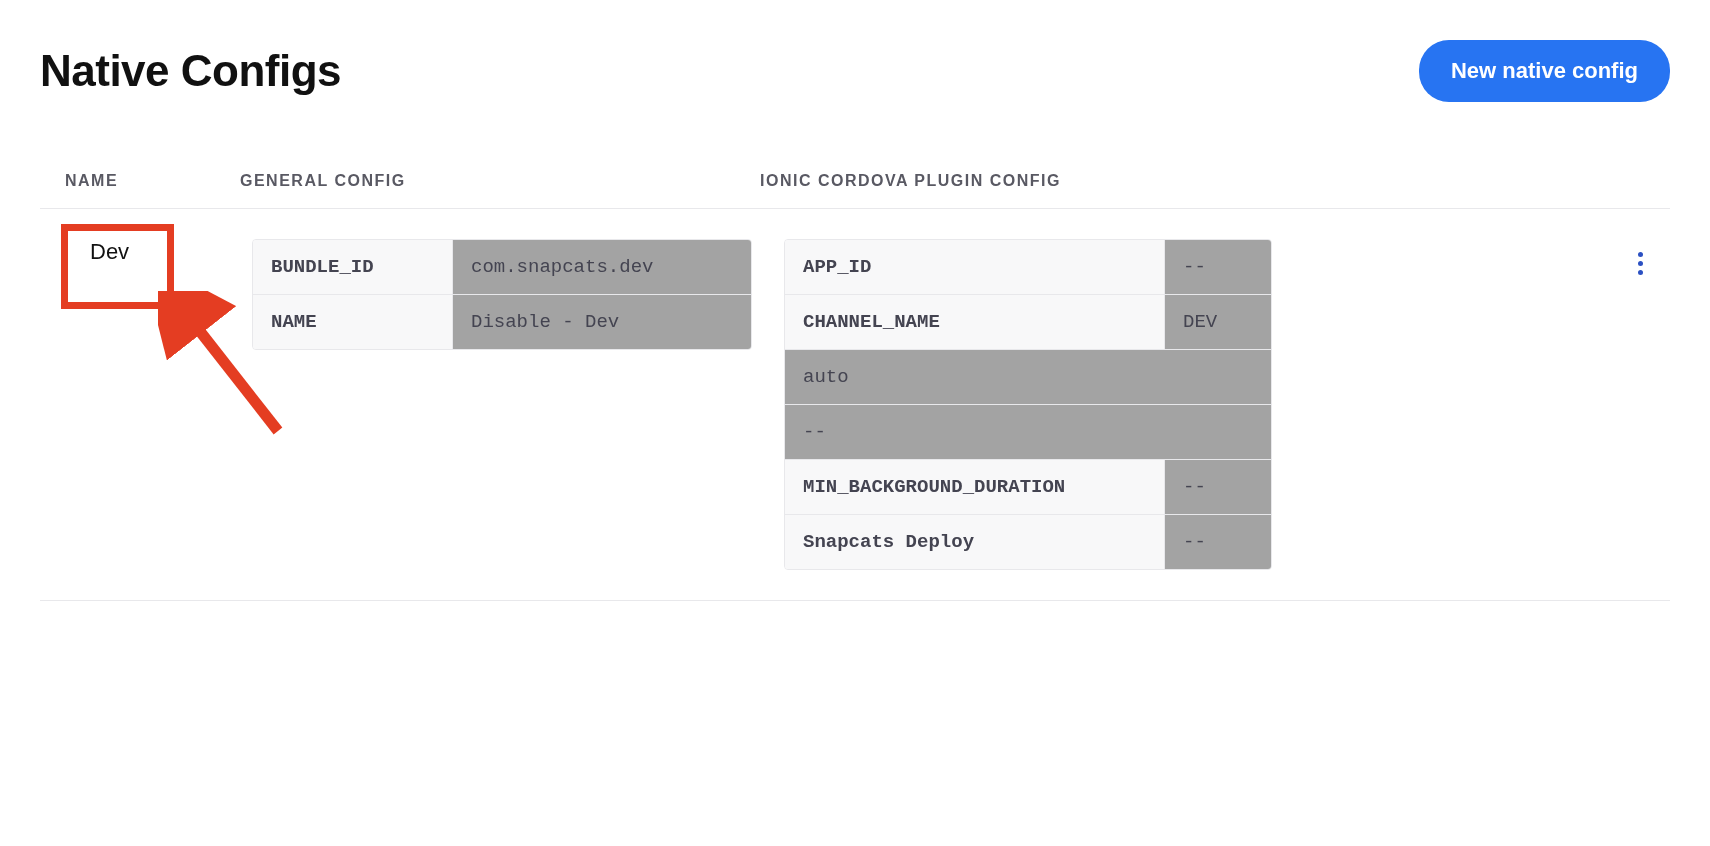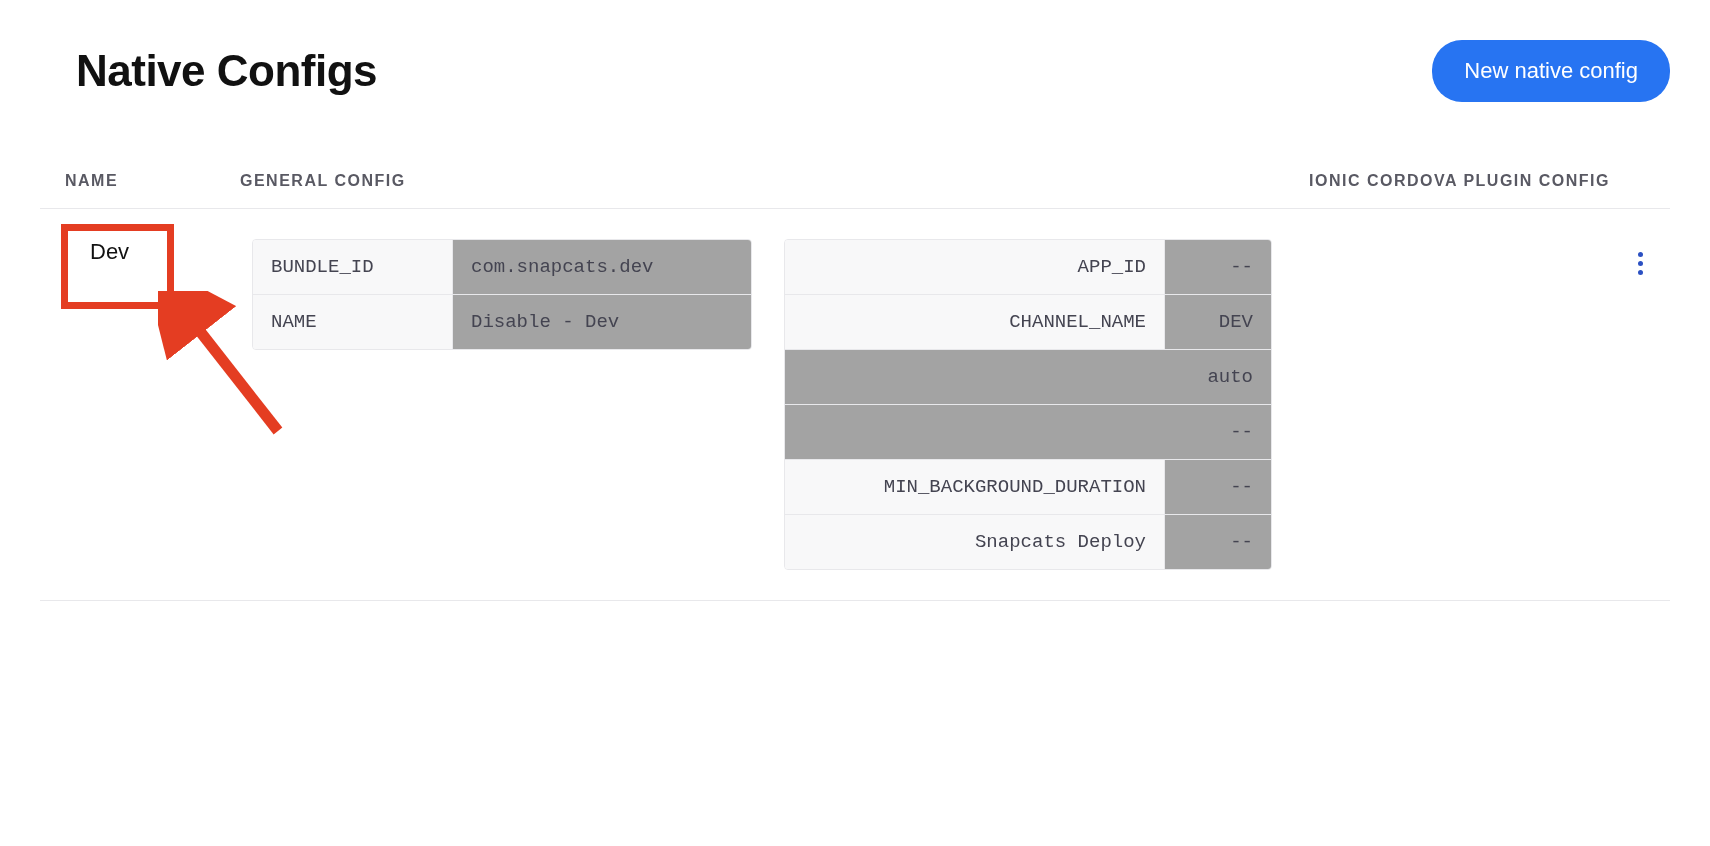--- a/index.html
+++ b/index.html
@@ -17,30 +17,29 @@
       display: flex;
       justify-content: space-between;
       align-items: center;
       margin-bottom: 70px;
     }
     .page-title {
       font-size: 44px;
       font-weight: 700;
       letter-spacing: -0.5px;
       color: #111;
-      margin-left: 36px;
     }
     .new-config-btn {
       background: #2774f2;
       color: #fff;
       border: none;
       border-radius: 30px;
       padding: 18px 32px;
       font-size: 22px;
-      font-weight: 400;
+      font-weight: 700;
       cursor: pointer;
     }
     .table-header-row {
       display: flex;
       padding-bottom: 18px;
       border-bottom: 1px solid #e8e8eb;
     }
     .col-header {
       font-size: 16px;
       font-weight: 700;
@@ -52,21 +51,20 @@
       width: 200px;
       flex-shrink: 0;
       padding-left: 25px;
     }
     .col-general {
       width: 520px;
       flex-shrink: 0;
     }
     .col-plugin {
       flex: 1;
-      text-align: right;
     }
     .col-actions {
       width: 60px;
       flex-shrink: 0;
     }
     .config-row {
       display: flex;
       padding-top: 30px;
       padding-bottom: 30px;
       border-bottom: 1px solid #e8e8eb;
@@ -110,20 +108,21 @@
       border-bottom: none;
     }
     .inner-key {
       font-family: "SFMono-Regular", Consolas, "Liberation Mono", Menlo, monospace;
       font-size: 19px;
       color: #444451;
       padding: 16px 18px;
       background: #f8f8f9;
       border-right: 1px solid #e8e8eb;
       flex-shrink: 0;
+      font-weight: bold;
     }
     .inner-key-general {
       width: 200px;
     }
     .inner-key-plugin {
       width: 380px;
     }
     .inner-value {
       font-family: "SFMono-Regular", Consolas, "Liberation Mono", Menlo, monospace;
       font-size: 19px;

